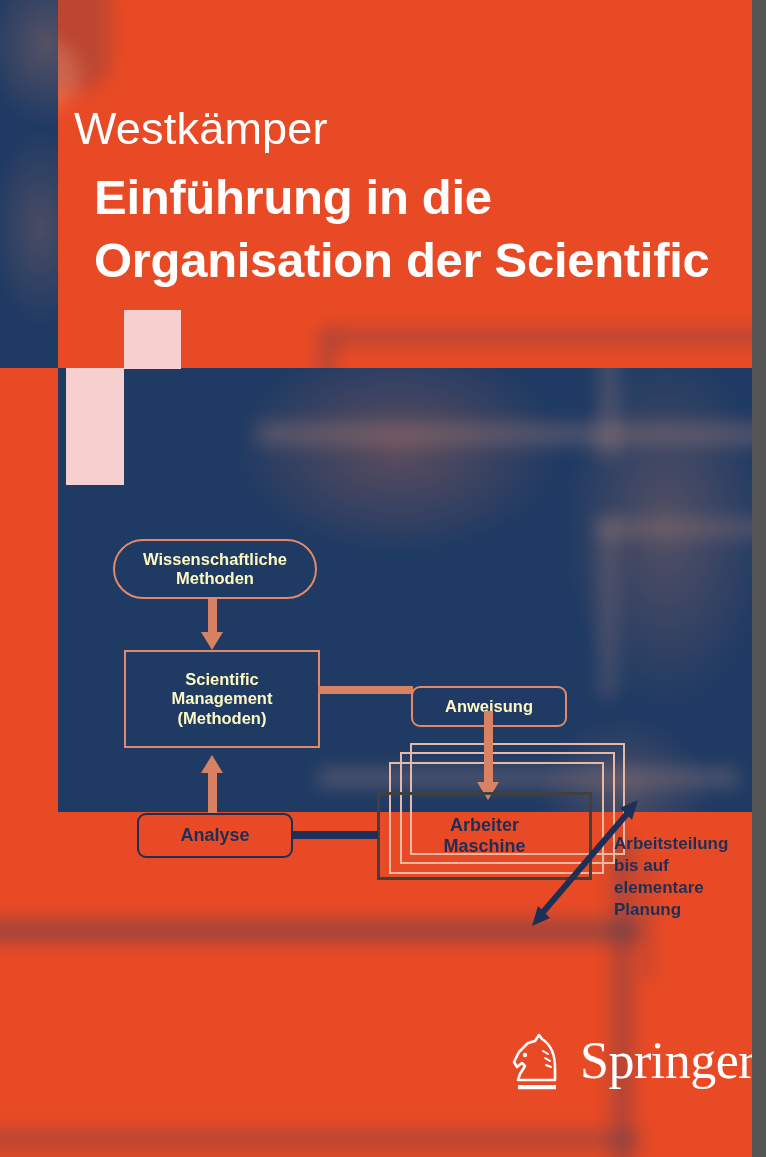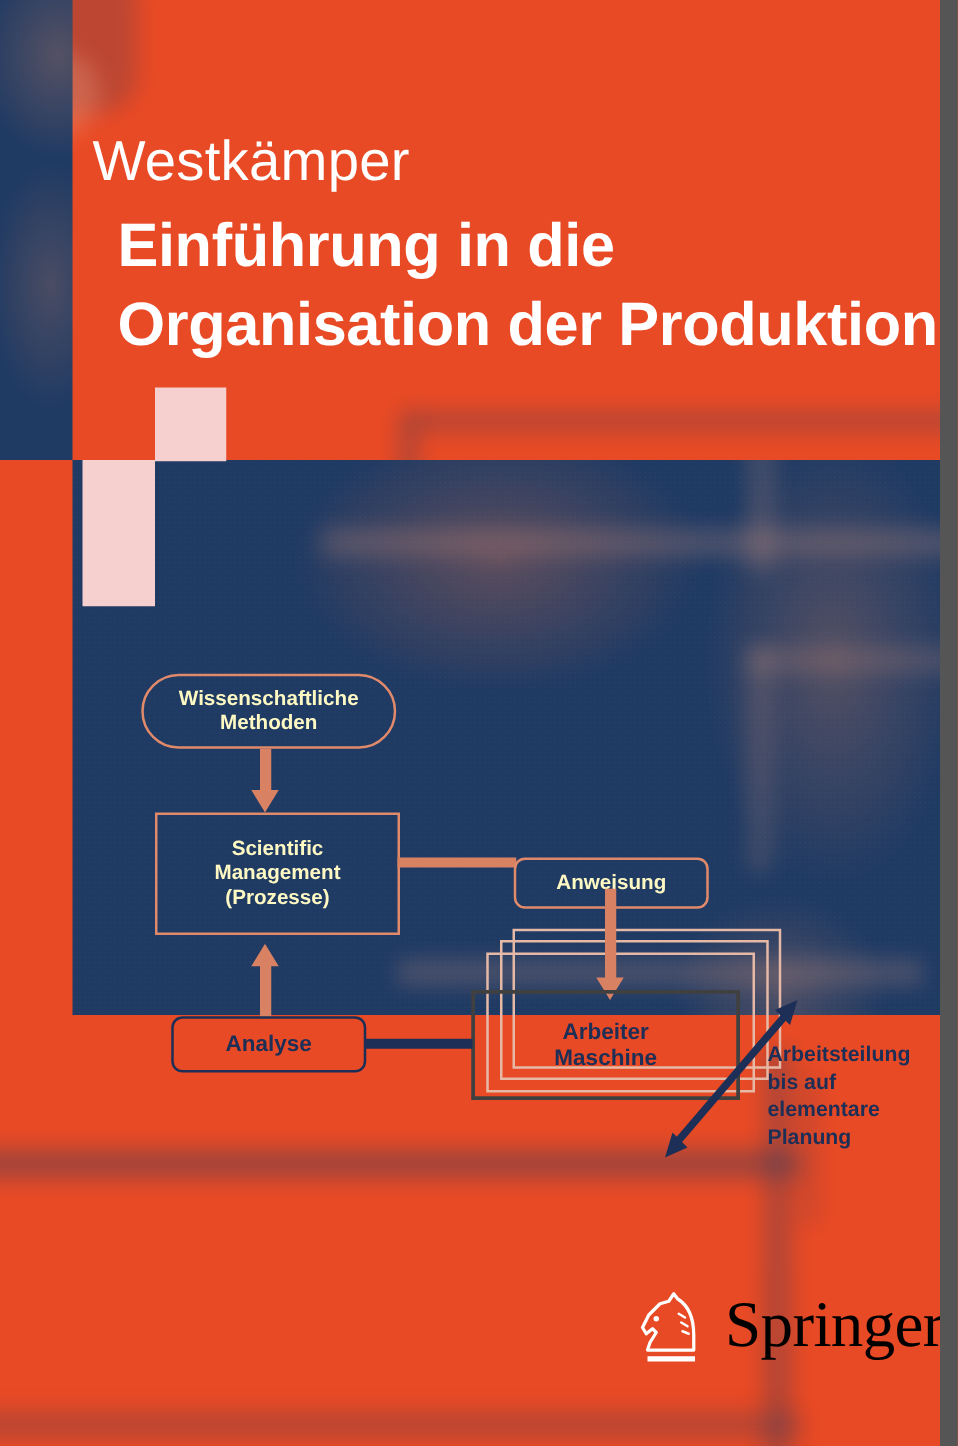--- a/index.html
+++ b/index.html
@@ -43,21 +43,21 @@
   .n-navy{border:2px solid #1d2f56;color:#1d2f56;background:#e84a25;}
   .n-open{border:2px solid #e6b9a6;color:#1d2f56;}
   .pill{border-radius:40px;}
   .rr{border-radius:9px;}
   .conn{position:absolute;}
   .c-salmon{background:#d98263;}
   .c-navy{background:#1d2f56;}
   .ahead{position:absolute;width:0;height:0;}
   
   #springer{position:absolute;left:508px;top:1030px;display:flex;align-items:center;gap:14px;}
-  #springer-word{color:#000000;font-family:"Liberation Serif", serif;font-size:52px;line-height:1;letter-spacing:-.5px;}
+  #springer-word{color:#ffffff;font-family:"Liberation Serif", serif;font-size:52px;line-height:1;letter-spacing:-.5px;}
 </style>
 </head>
 <body>
 
 <div id="cover">
 
   <div id="wm-layer">
 
     <div class="wm dark" style="left:-40px;top:-30px;width:150px;height:120px;border-radius:30px;opacity:.22;"></div>
     <div class="wm dark" style="left:330px;top:330px;width:440px;height:14px;opacity:.30;"></div>
@@ -89,42 +89,42 @@
   </div>
 
   <div id="panel-glow"></div>
 
   <div class="pink" style="left:124px;top:310px;width:57px;height:59px;"></div>
   <div class="pink" style="left:66px;top:368px;width:58px;height:117px;"></div>
 
   <div id="author">Westkämper</div>
   <div id="title">
     <div>Einführung in die</div>
-    <div>Organisation der Produktion</div>
+    <div>Organisation der Scientific</div>
   </div>
 
   <div class="node n-open rr" style="left:410px;top:743px;width:215px;height:112px;border-radius:0;background:transparent;"></div>
   <div class="node n-open rr" style="left:400px;top:752px;width:215px;height:112px;border-radius:0;background:transparent;"></div>
   <div class="node n-open rr" style="left:389px;top:762px;width:215px;height:112px;border-radius:0;background:transparent;"></div>
 
   <div class="node n-salmon pill" style="left:113px;top:539px;width:204px;height:60px;font-size:16.5px;">
     <span style="display:block;">
       <span>Wissenschaftliche</span><br>
       <span>Methoden</span>
     </span>
   </div>
 
   <div class="conn c-salmon" style="left:208px;top:599px;width:9px;height:39px;"></div>
   <div class="ahead" style="left:201px;top:632px;border-left:11px solid transparent;border-right:11px solid transparent;border-top:18px solid #d98263;"></div>
 
   <div class="node n-salmon" style="left:124px;top:650px;width:196px;height:98px;font-size:16.5px;border-radius:0;">
     <span style="display:block;">
       <span>Scientific</span><br>
       <span>Management</span><br>
-      <span>(Prozesse)</span>
+      <span>(Methoden)</span>
     </span>
   </div>
 
   <div class="conn c-salmon" style="left:318px;top:686px;width:95px;height:8px;"></div>
 
   <div class="node n-salmon rr" style="left:411px;top:670px;width:156px;height:41px;font-size:16.5px;margin-top:16px;">
     <span>Anweisung</span>
   </div>
 
   <div class="conn c-salmon" style="left:484px;top:711px;width:9px;height:77px;"></div>

